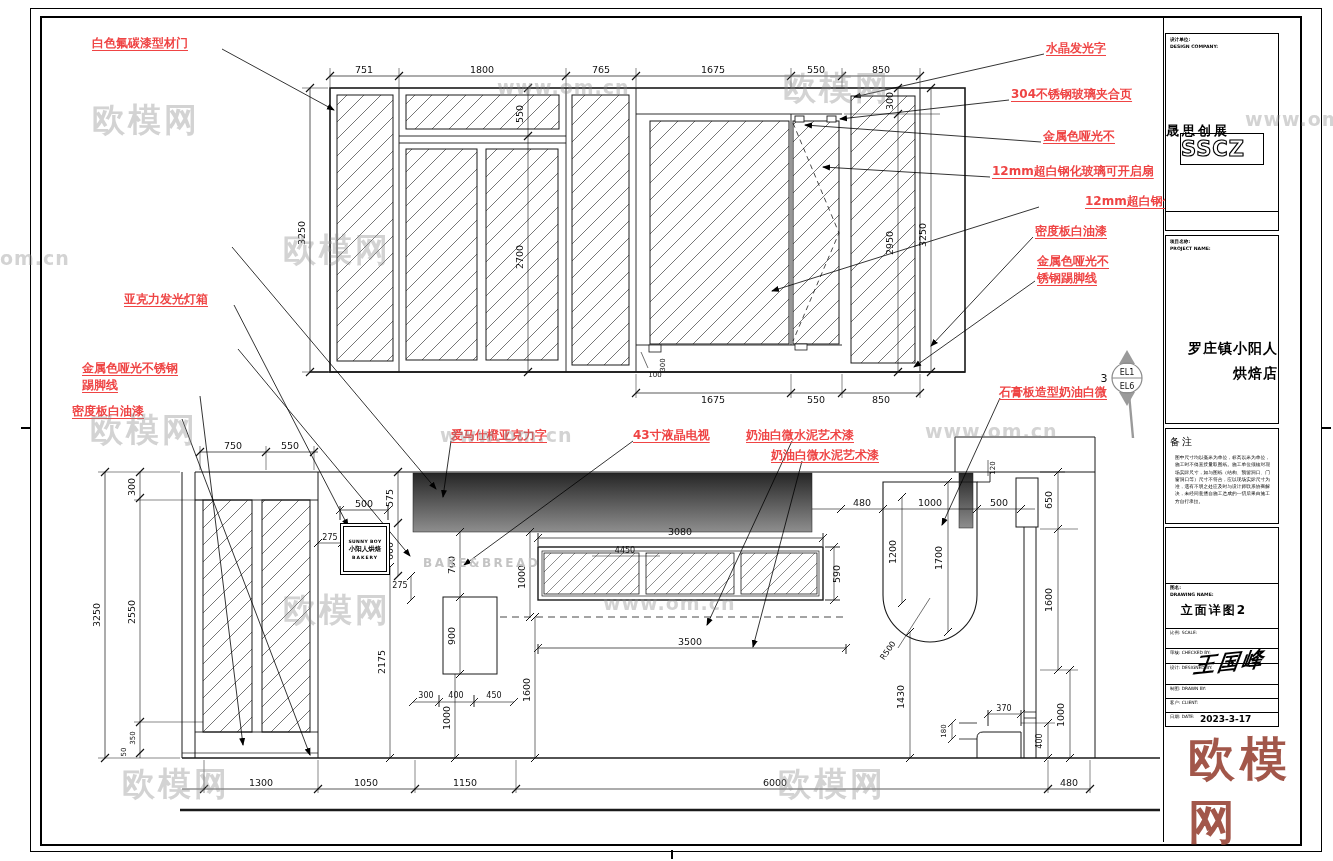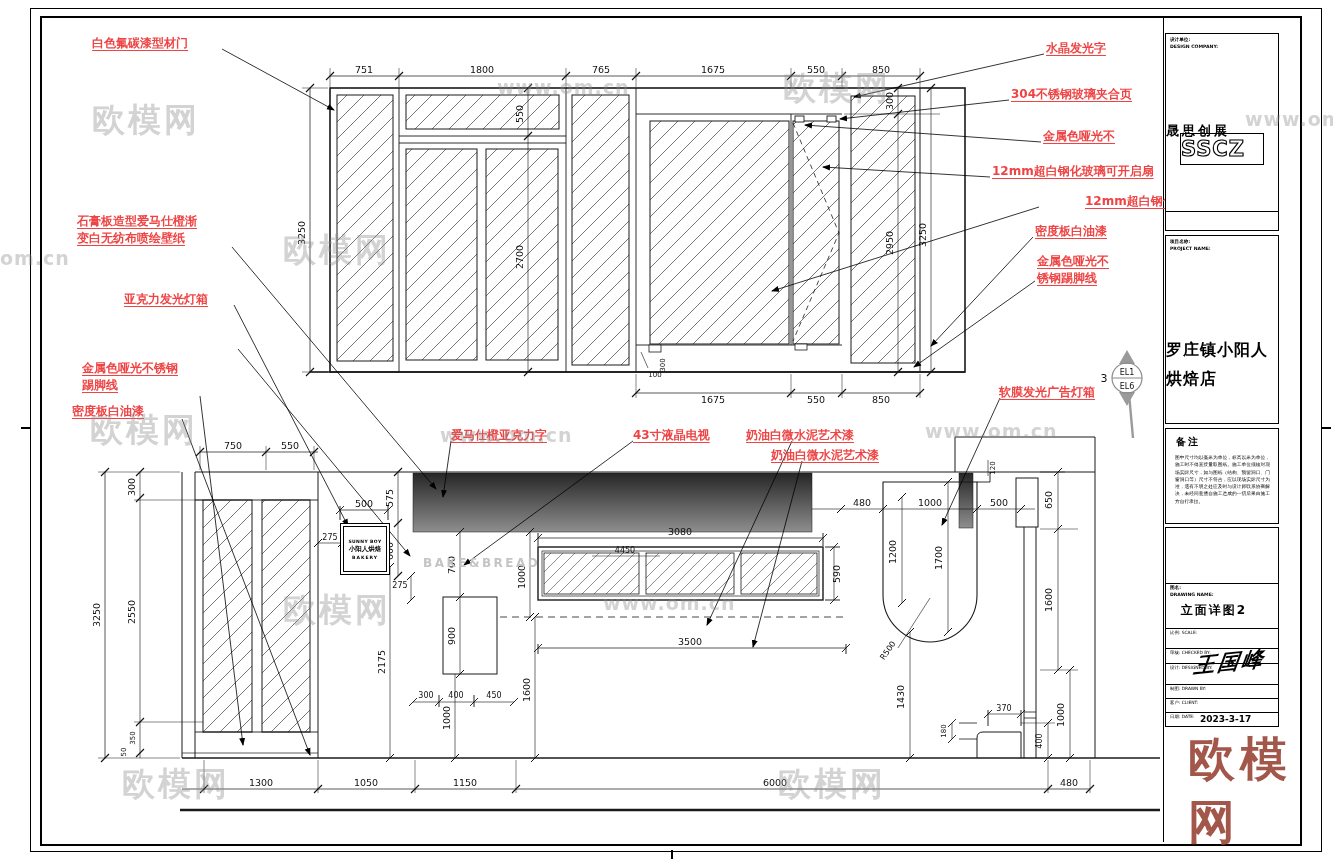--- a/index.html
+++ b/index.html
@@ -30,23 +30,23 @@
              color:#c4c4c4}
   
   .tbox{position:absolute;border:1.7px solid #000;background:#fff}
   .hline{position:absolute;left:0;right:0;border-top:1px solid #000}
   .tb-lab{position:absolute;left:4px;top:3px;font-size:4.6px;font-weight:bold;line-height:1.5;white-space:pre-line}
   .logo-name{position:absolute;left:0;right:0;top:88px;font-size:13px;font-weight:bold;letter-spacing:3px}
   .logo-box{position:absolute;left:14px;top:99px;width:82px;height:30px;border:1.6px solid #000;
             display:flex;align-items:center;justify-content:flex-start}
   .logo-sscz{font-size:21px;font-weight:bold;letter-spacing:1px;color:#fff;
              -webkit-text-stroke:1.1px #000;text-shadow:0 0 1px #000}
-  .proj-name{position:absolute;left:0;right:0;top:100px;text-align:left;font-size:16px;font-weight:bold;
+  .proj-name{position:absolute;left:0;right:0;top:100px;text-align:right;font-size:14px;font-weight:bold;
              line-height:1.8;letter-spacing:1px;white-space:pre-line}
-  .notes-title{position:absolute;left:10px;top:6px;font-size:10px;font-weight:bold;letter-spacing:2px}
+  .notes-title{position:absolute;left:4px;top:6px;font-size:10px;font-weight:normal;letter-spacing:2px}
   .notes-body{position:absolute;left:9px;right:8px;top:25px;font-size:4.7px;line-height:1.55;text-align:justify}
   .dn-lab{position:absolute;left:4px;top:57px;font-size:4.6px;font-weight:bold;line-height:1.5;white-space:pre-line}
   .dname{position:absolute;left:0;right:16px;top:74px;text-align:center;font-size:12px;font-weight:bold;letter-spacing:2px}
   .trow{position:absolute;left:4px;font-size:4.4px;line-height:1.4;white-space:pre-line}
   .tdate{position:absolute;left:34px;top:186px;font-size:9px;font-weight:bold}
   .signature{position:absolute;left:28px;top:120px;font-family:"DejaVu Serif",serif;font-style:italic;
              font-size:21px;font-weight:bold;transform:rotate(-6deg) skewX(-14deg);letter-spacing:3px}
   .sheetno{position:absolute;left:38px;top:56px;font-size:10px;font-weight:bold;letter-spacing:1px}
   .shlab{position:absolute;left:6px;top:58px;font-size:4.6px;font-weight:bold}
 </style>
@@ -303,39 +303,37 @@
       <circle cx="1127" cy="378" r="15" fill="none" stroke="#8a8a8a" stroke-width="1.2"></circle>
       <line x1="1112" y1="378" x2="1142" y2="378" stroke="#8a8a8a" stroke-width="1"></line>
       <line x1="1129" y1="394" x2="1133" y2="438" stroke="#9a9a9a" stroke-width="2.4"></line>
       <text x="1127" y="375" class="f8" fill="#333">EL1</text>
       <text x="1127" y="389" class="f8" fill="#333">EL6</text>
       <text x="1104" y="382" style="font-size:11px">3</text>
     </g>
   </svg>
 
   <div class="lbl" style="left:92px;top:35px">白色氟碳漆型材门</div>
-  <div class="lbl" style="left:77px;top:213px">石膏板造型爱马仕橙渐
-变白无纺布喷绘壁纸</div>
   <div class="lbl" style="left:124px;top:291px">亚克力发光灯箱</div>
   <div class="lbl" style="left:82px;top:360px">金属色哑光不锈钢
 踢脚线</div>
   <div class="lbl" style="left:72px;top:403px">密度板白油漆</div>
   <div class="lbl" style="left:1046px;top:40px">水晶发光字</div>
   <div class="lbl" style="left:1011px;top:86px">304不锈钢玻璃夹合页</div>
   <div class="lbl" style="left:1043px;top:128px">金属色哑光不</div>
   <div class="lbl" style="left:992px;top:163px">12mm超白钢化玻璃可开启扇</div>
   <div class="lbl" style="left:1085px;top:193px">12mm超白钢化玻璃</div>
   <div class="lbl" style="left:1035px;top:223px">密度板白油漆</div>
   <div class="lbl" style="left:1037px;top:253px">金属色哑光不
 锈钢踢脚线</div>
   <div class="lbl" style="left:451px;top:427px">爱马仕橙亚克力字</div>
   <div class="lbl" style="left:633px;top:427px">43寸液晶电视</div>
   <div class="lbl" style="left:746px;top:427px">奶油白微水泥艺术漆</div>
   <div class="lbl" style="left:771px;top:447px">奶油白微水泥艺术漆</div>
-  <div class="lbl" style="left:999px;top:384px">软膜发光广告灯箱</div>
+  <div class="lbl" style="left:999px;top:384px">石膏板造型奶油白微</div>
 
   <div class="signbox">
     <div class="sb1">SUNNY BOY</div>
     <div class="sb2">小阳人烘焙</div>
     <div class="sb3">BAKERY</div>
   </div>
   <div class="bakebread">BAKE&amp;BREAD</div>
 
   <div class="tbox" style="left:1165px;top:33px;width:112px;height:196px">
     <div class="tb-lab"><span>设计单位:</span><br><span>DESIGN COMPANY:</span></div>

